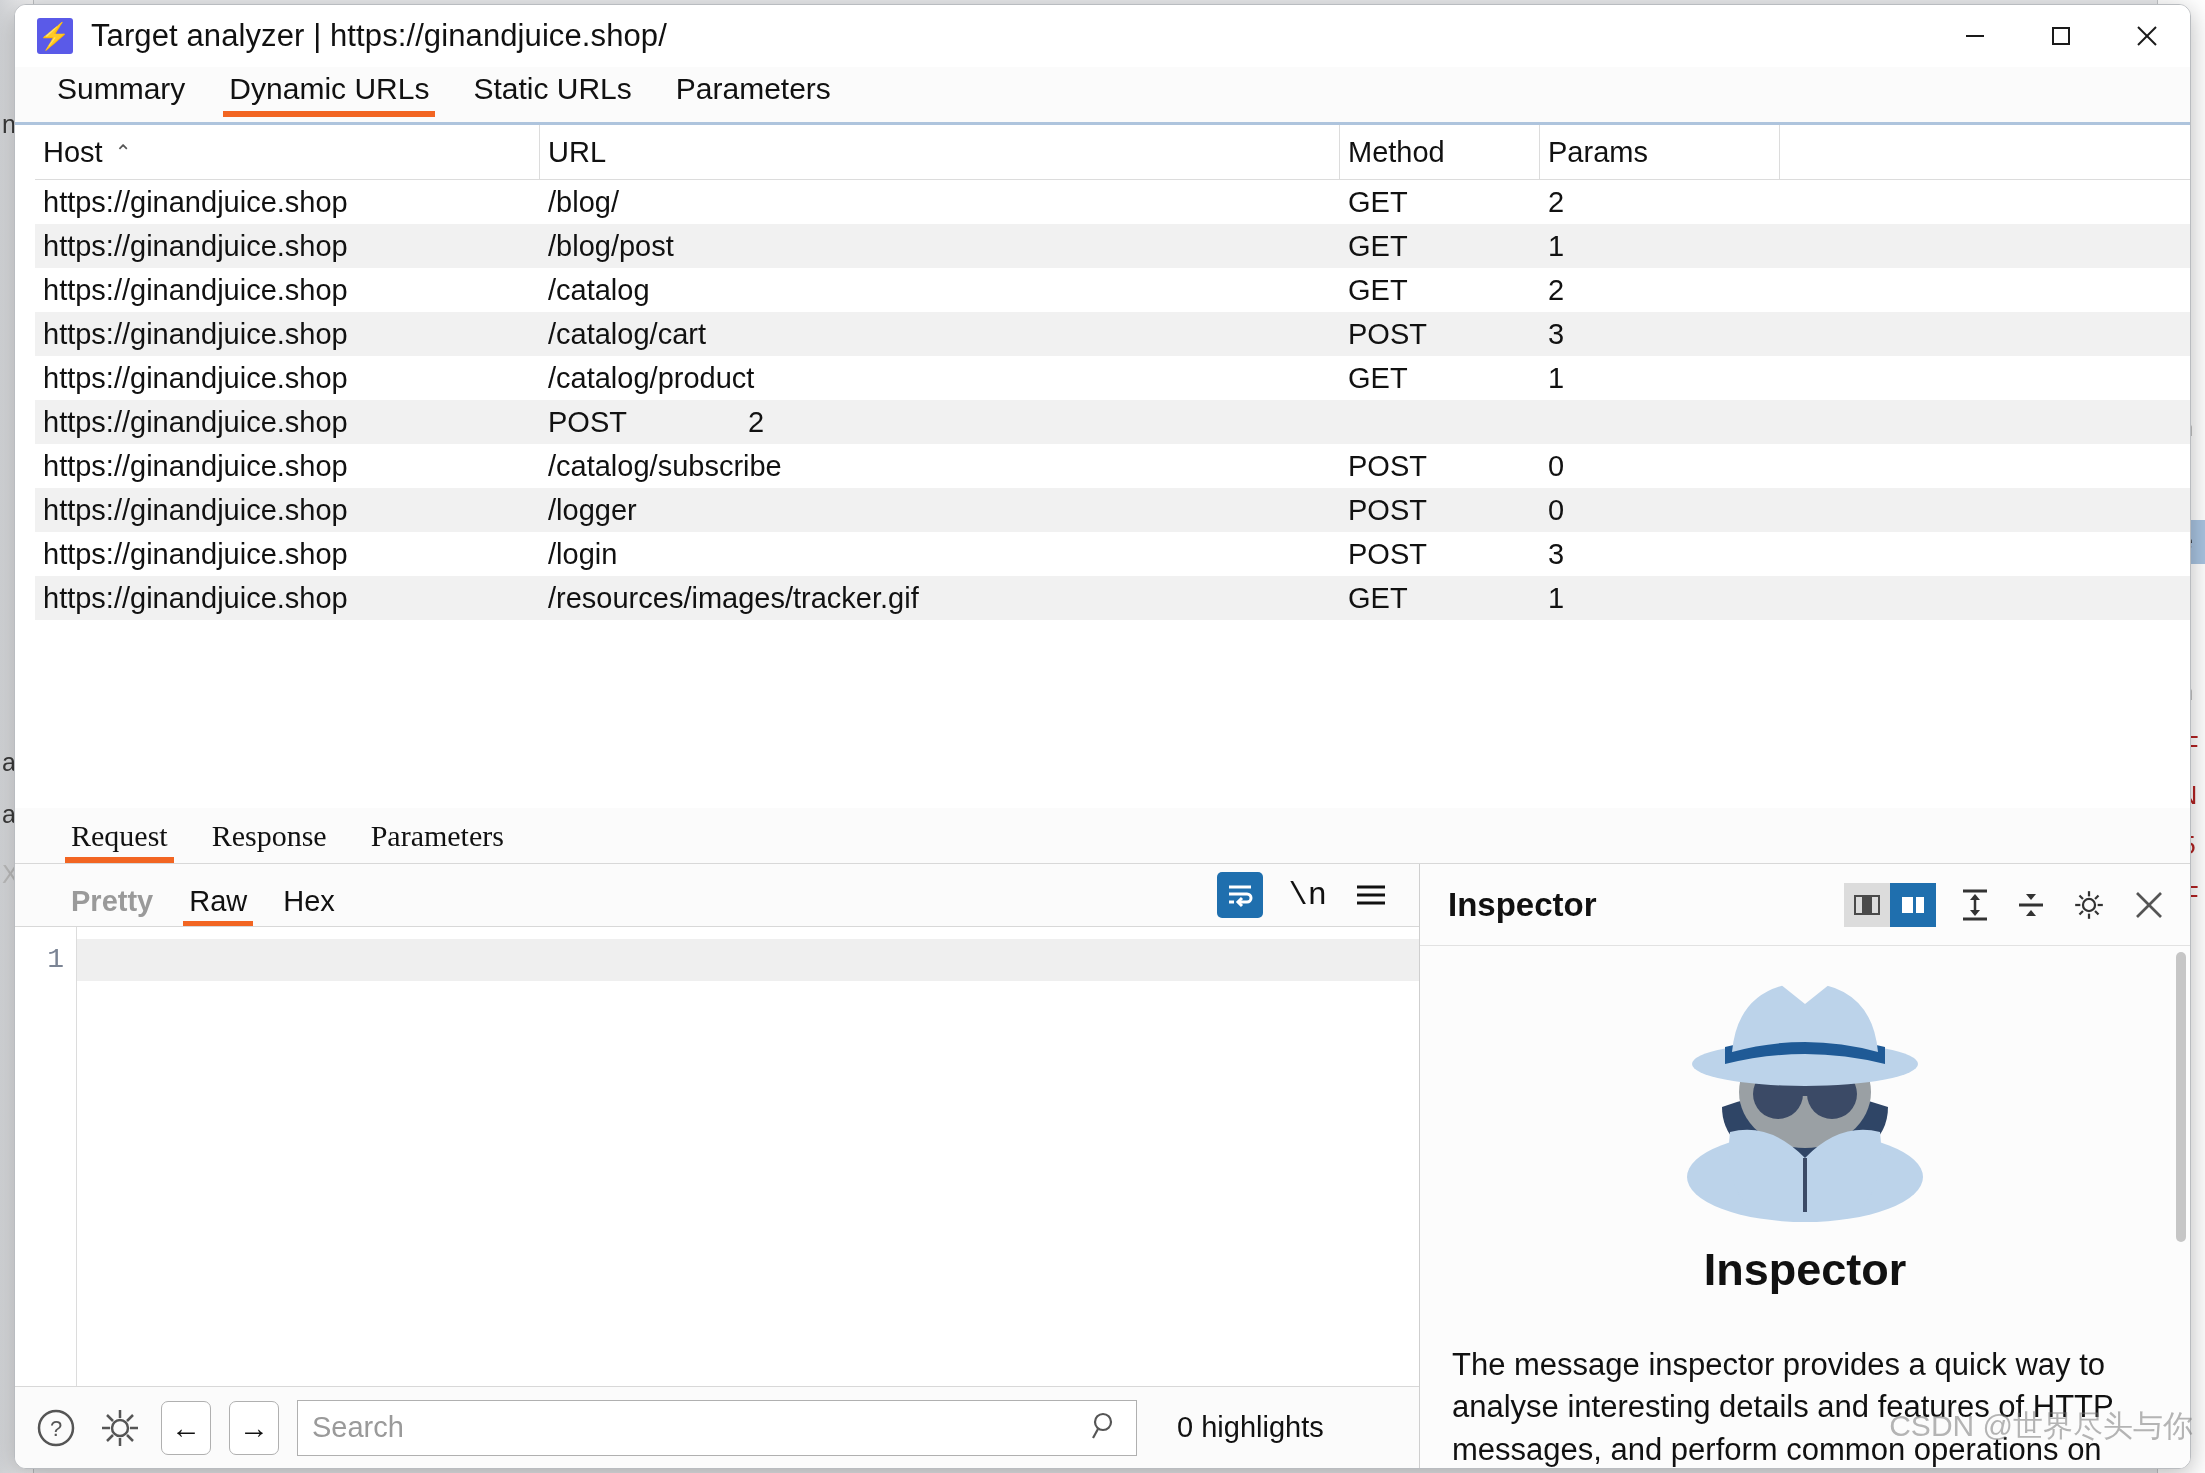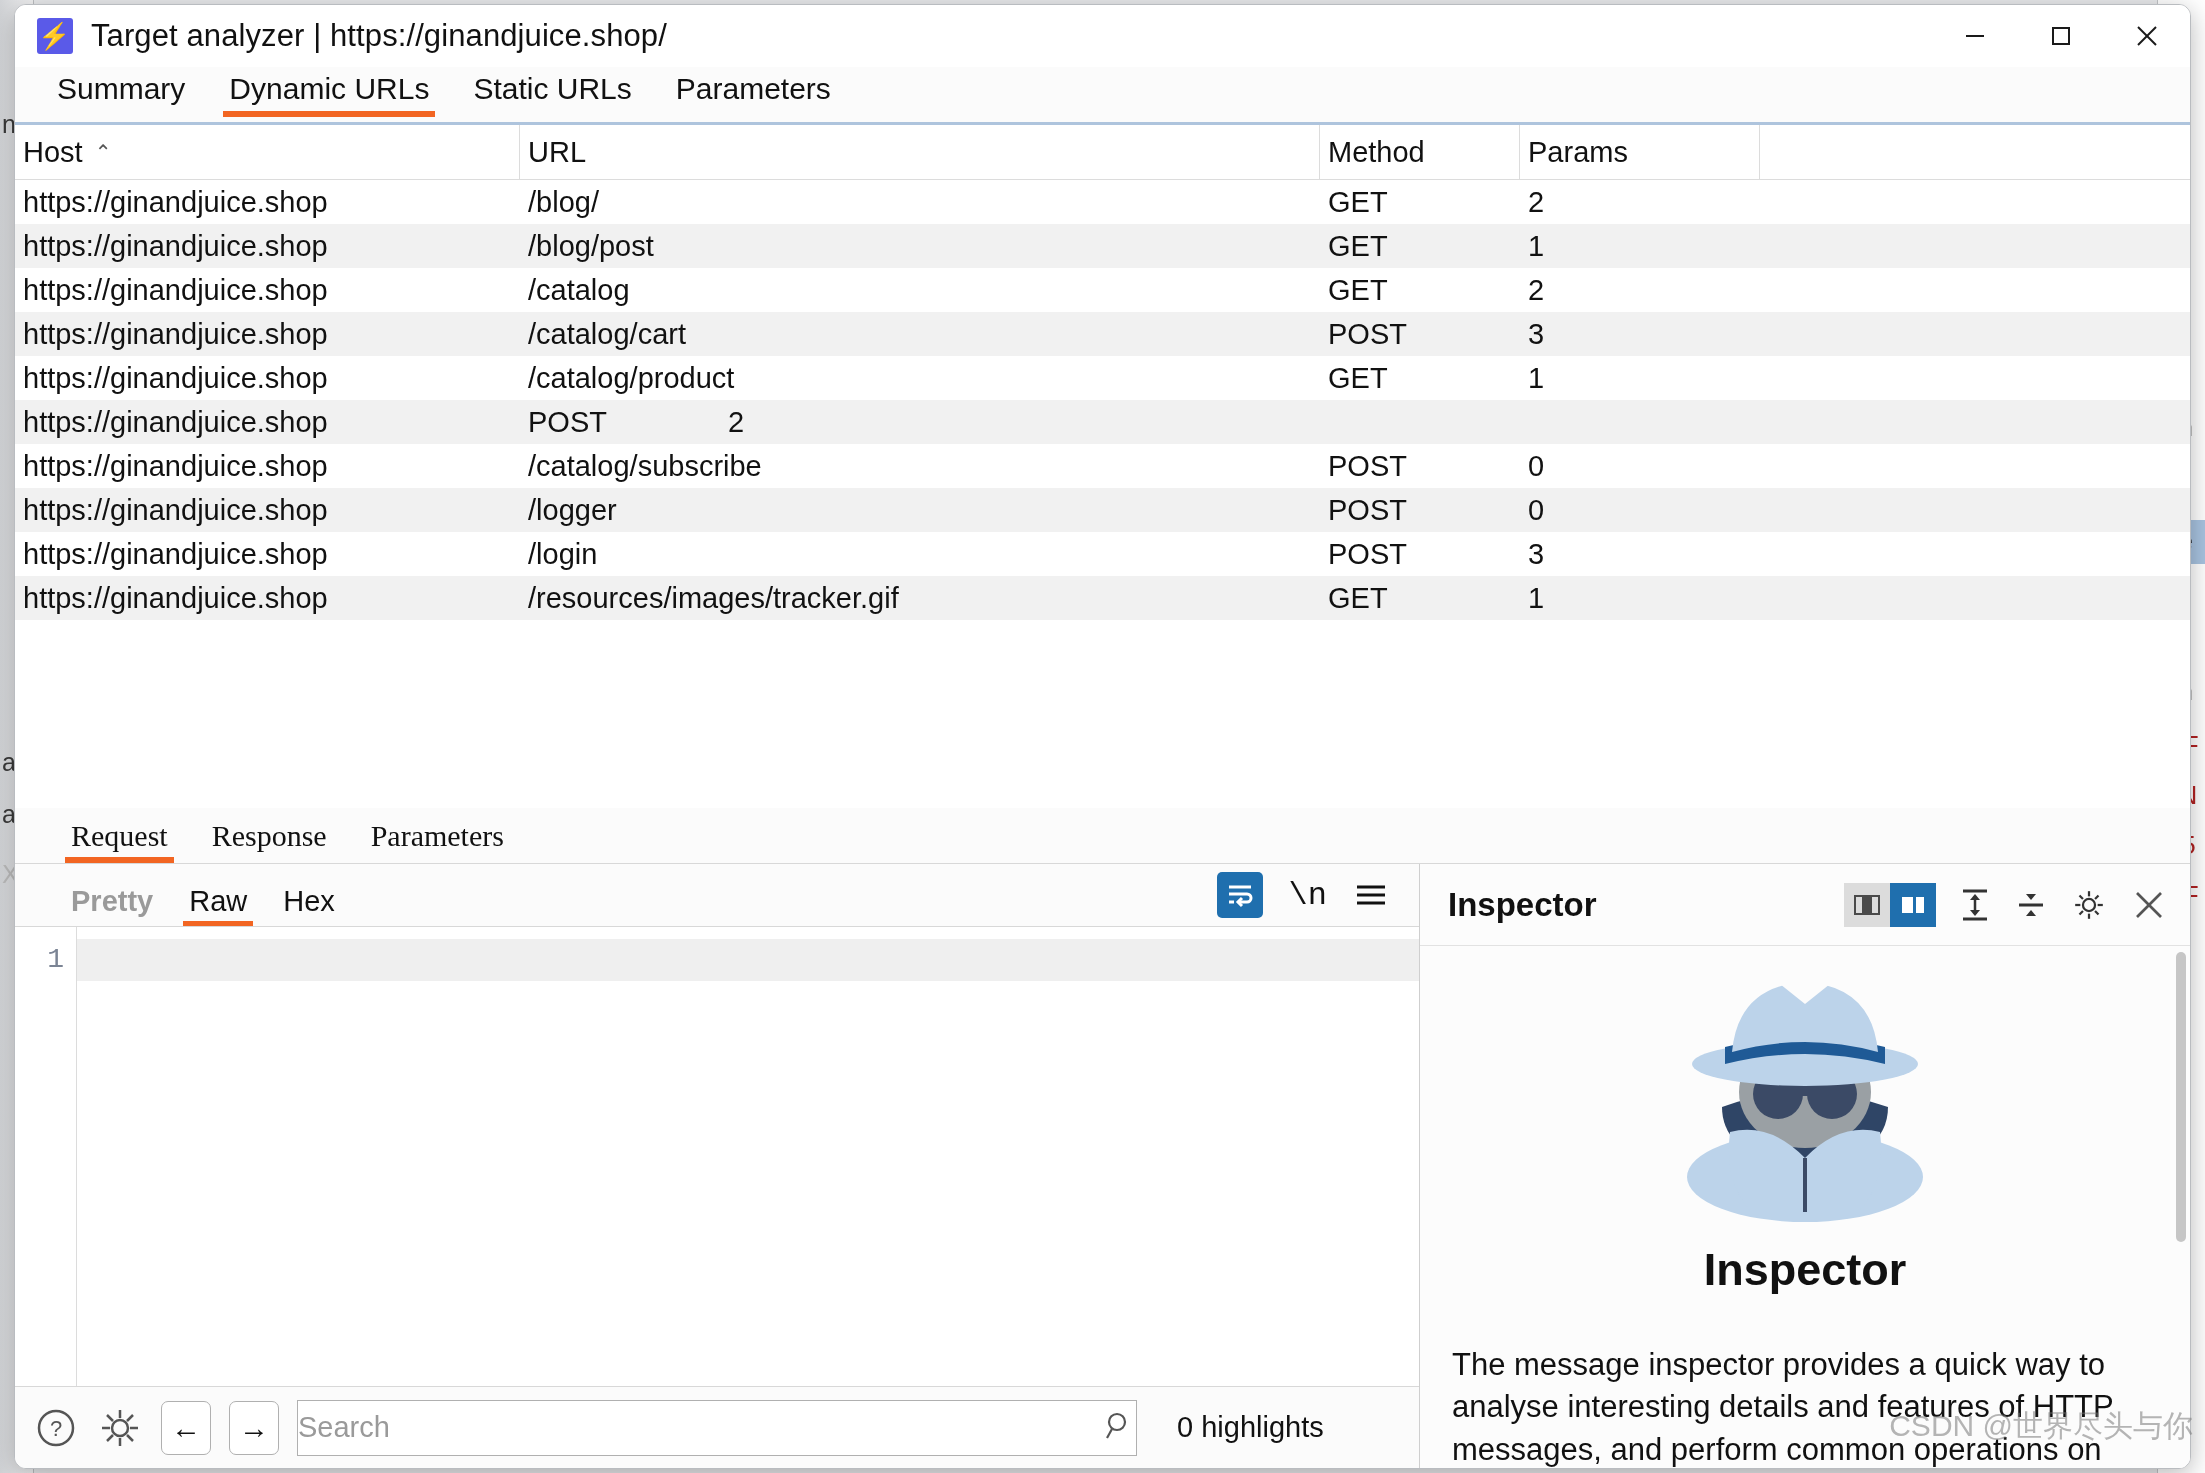--- a/index.html
+++ b/index.html
@@ -78,21 +78,21 @@
   .ttab {
     font-size: 30px; color: #111; padding: 0 22px 11px 22px;
     position: relative; white-space: nowrap;
   }
   .ttab.active::after {
     content: ""; position: absolute; left: 16px; right: 16px; bottom: 0;
     height: 6px; background: #f26522;
   }
 
   
-  #table-wrap { flex: 0 0 683px; background: #fff; display: flex; flex-direction: column; overflow: hidden; }
+  #table-wrap { flex: 0 0 683px; background: #fff; display: flex; flex-direction: column; overflow: hidden; padding-left: 20px; }
   #thead {
     height: 55px; flex: 0 0 55px; display: flex; align-items: center;
     background: #fff; border-bottom: 1px solid #dcdcdc; position: relative;
   }
   #thead .th {
     font-size: 29px; color: #111; height: 55px; display: flex;
     align-items: center; padding-left: 8px; border-right: 1px solid #dcdcdc;
     flex: 0 0 auto;
   }
   #thead .th:last-child { border-right: none; }
@@ -169,21 +169,21 @@
     background: #fbfbfb; border-top: 1px solid #d8d8d8; padding: 0 18px; gap: 18px;
   }
   .circ-icon { width: 46px; height: 46px; display: flex; align-items: center; justify-content: center; }
   .nav-btn {
     width: 50px; height: 54px; border: 1px solid #b0b0b0; border-radius: 7px;
     background: #fff; display: flex; align-items: center; justify-content: center;
     font-size: 30px; color: #111;
   }
   #search-input-wrap {
     flex: 0 0 840px; height: 56px; border: 1px solid #b0b0b0; background: #fff;
-    display: flex; align-items: center; padding: 0 0;
+    display: flex; align-items: center; padding: 0 14px;
   }
   #search-input {
     flex: 1 1 auto; border: none; outline: none; font-size: 29px;
     color: #111; font-family: "Liberation Sans", sans-serif; background: transparent;
   }
   #search-input::placeholder { color: #9a9a9a; }
   #highlights-label { font-size: 29px; color: #111; margin-left: 22px; white-space: nowrap; }
 
   
   #inspector { flex: 0 0 770px; display: flex; flex-direction: column; background: #fcfcfc; min-height: 0; }

